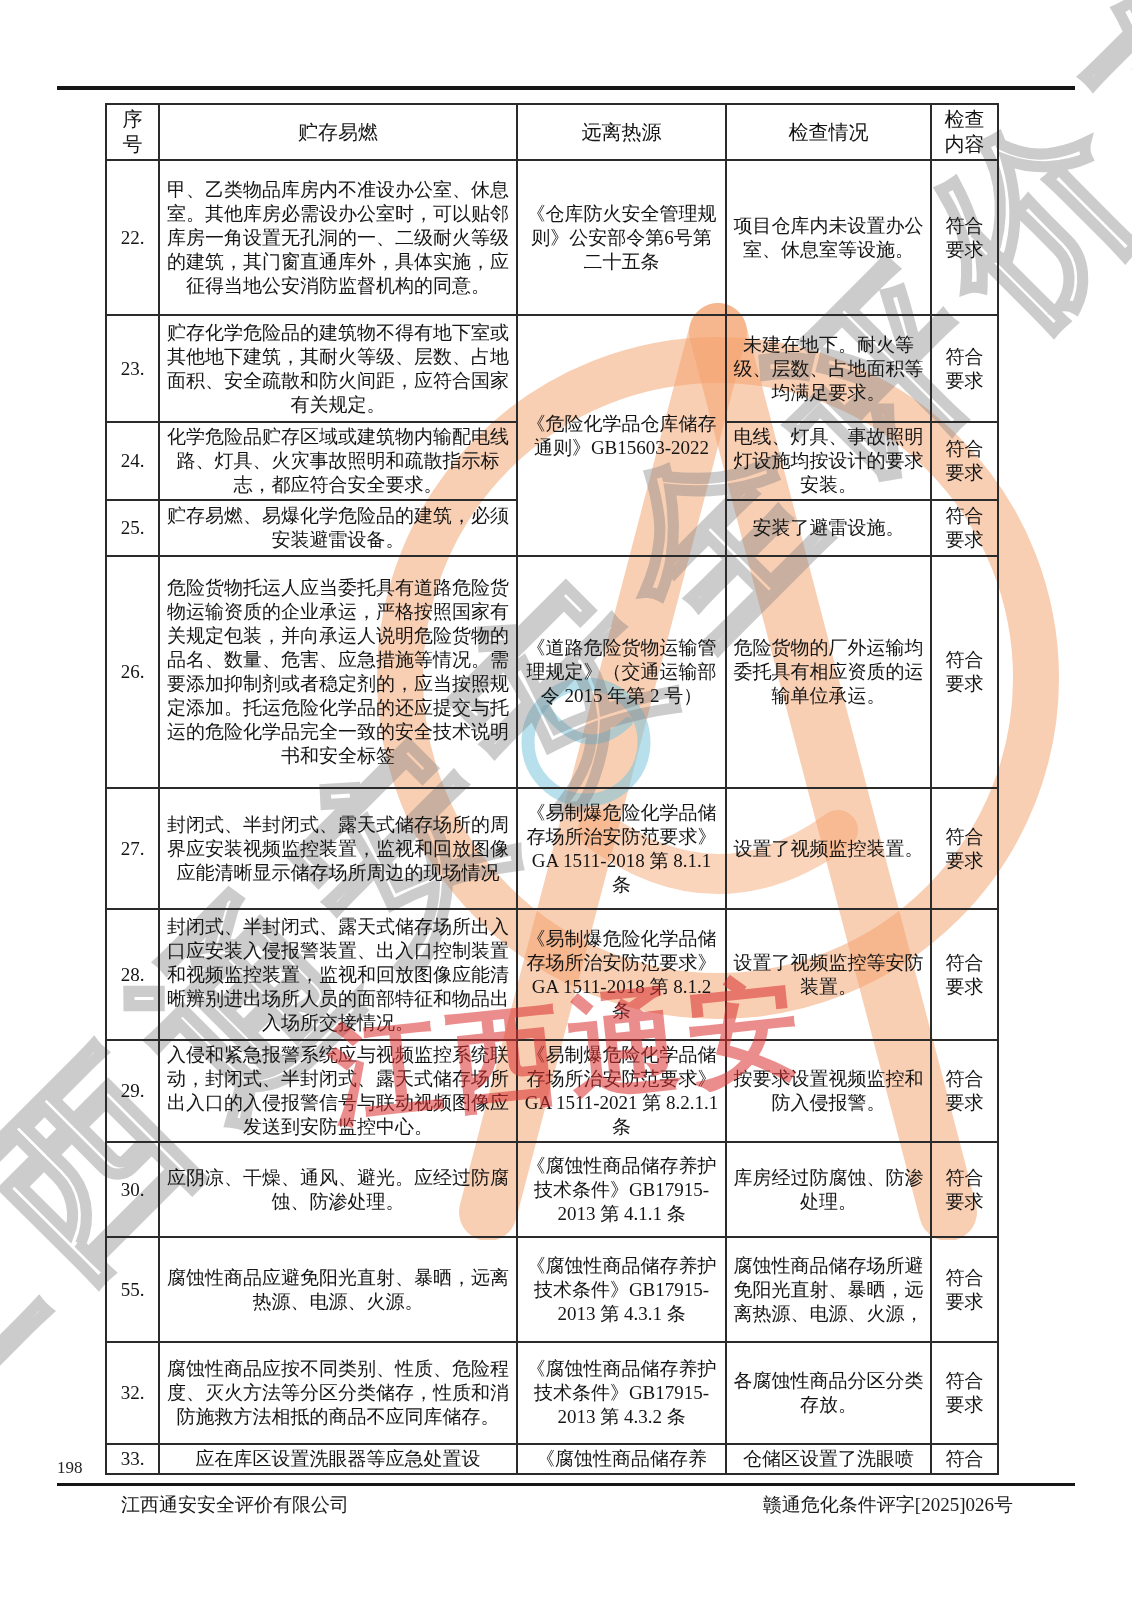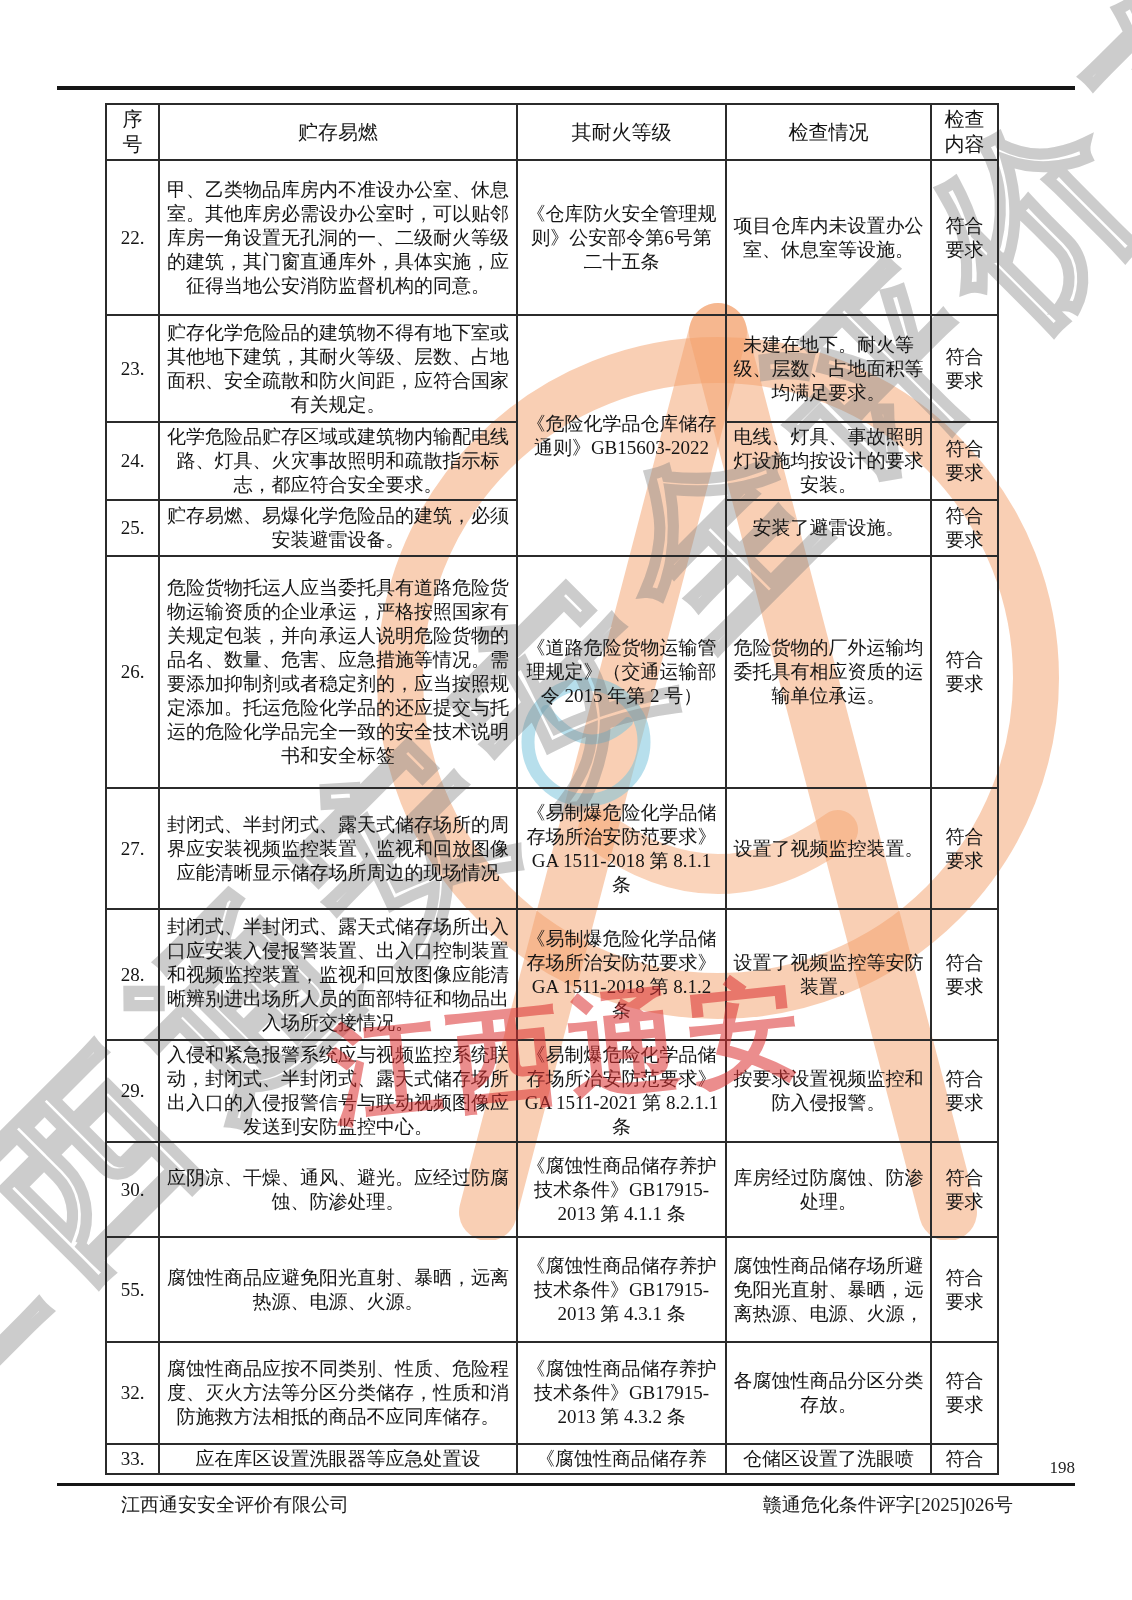--- a/index.html
+++ b/index.html
@@ -34,21 +34,21 @@
     padding:2px 6px;
     font-size:19px;line-height:24px;color:#151515;
     overflow:hidden;
   }
   table.inspection th{font-size:20px;line-height:25px;}
   th .vnarrow{display:inline-block;width:1.15em;word-break:break-all;line-height:25px;}
 
   
   .page-number{
     position:absolute;top:1458px;left:57px;width:1018px;
-    text-align:right;font-size:17px;color:#222;z-index:2;
+    text-align:left;font-size:17px;color:#222;z-index:2;
   }
   .footer-rule{
     position:absolute;top:1483px;left:57px;width:1018px;height:3px;
     background:#161616;z-index:2;
   }
   .doc-footer{
     position:absolute;top:1492px;left:57px;width:1018px;
     display:flex;justify-content:space-between;
     box-sizing:border-box;padding:0 62px 0 64px;
     font-size:19px;color:#1a1a1a;z-index:2;
@@ -95,21 +95,21 @@
       <col style="width:53px">
         <col style="width:358px">
         <col style="width:209px">
       <col style="width:205px">
         <col style="width:67px">
     </colgroup>
     <thead>
       <tr style="height:54px">
         <th><span class="vnarrow">序号</span></th>
         <th>贮存易燃</th>
-        <th>其耐火等级</th>
+        <th>远离热源</th>
         <th>检查情况</th>
         <th>检查内容</th>
       </tr>
     </thead>
     <tbody id="tbody">
         <tr style="height: 155px;">
           <td>22.</td>
           <td>甲、乙类物品库房内不准设办公室、休息室。其他库房必需设办公室时，可以贴邻库房一角设置无孔洞的一、二级耐火等级的建筑，其门窗直通库外，具体实施，应征得当地公安消防监督机构的同意。</td>
           <td>《仓库防火安全管理规则》公安部令第6号第二十五条</td>
           <td>项目仓库内未设置办公室、休息室等设施。</td>

